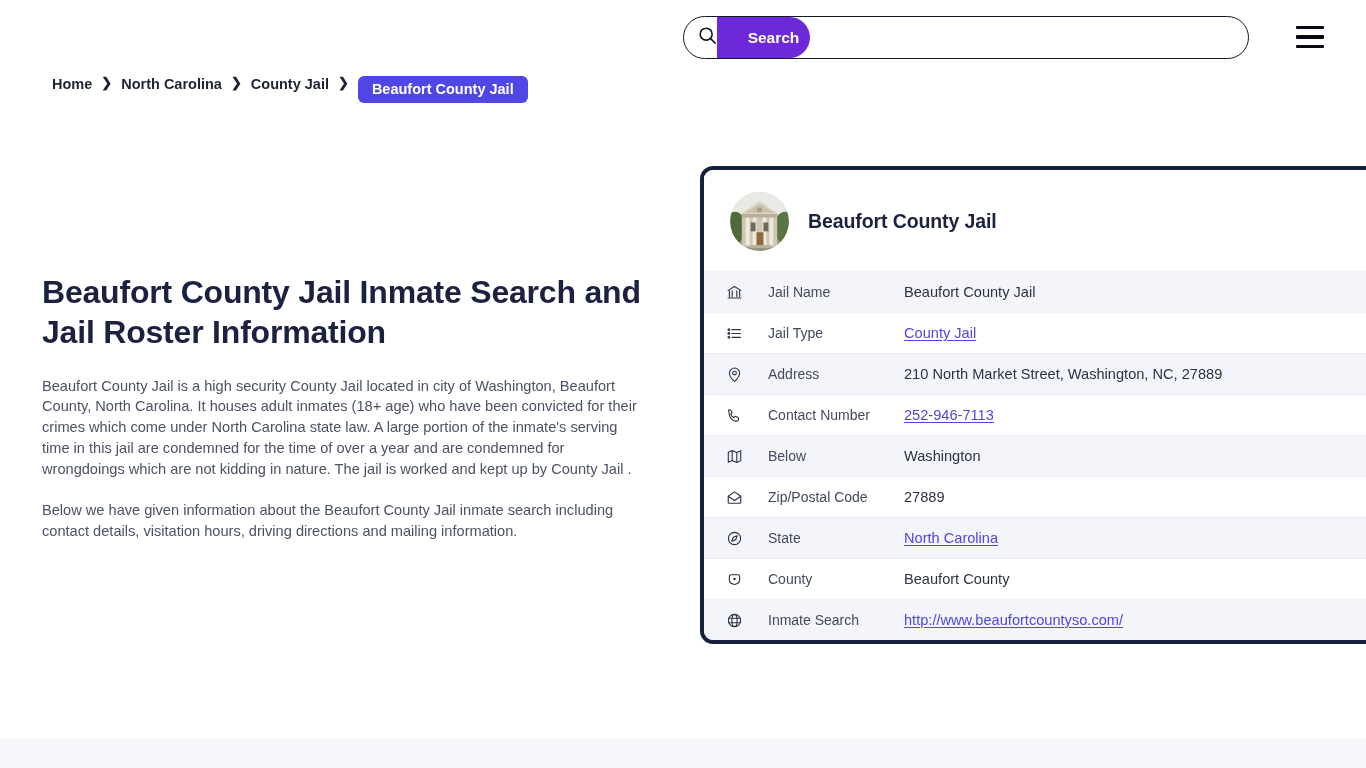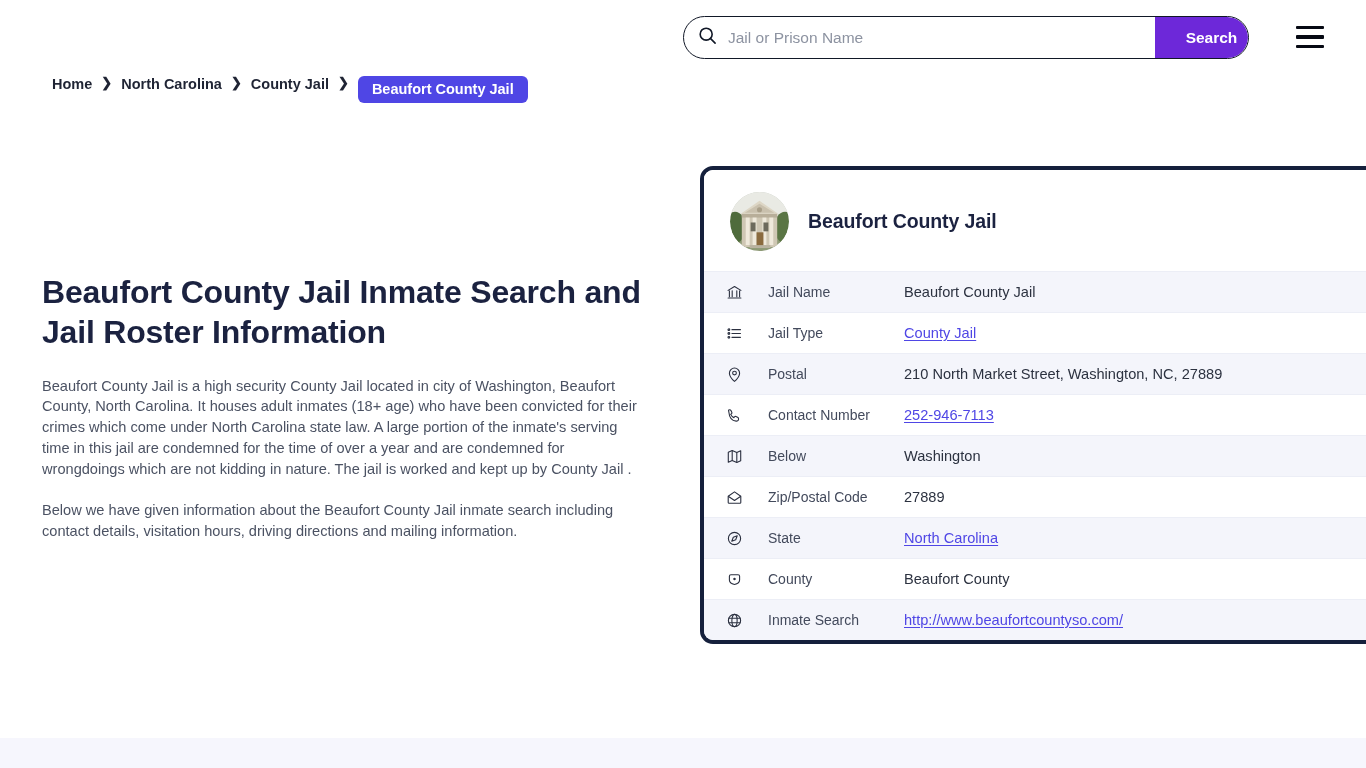--- a/index.html
+++ b/index.html
@@ -213,21 +213,20 @@
 <div class="header">
 
 
   <div class="searchwrap">
     <span class="search-icon">
       <svg viewBox="0 0 20 20" width="19" height="19" aria-hidden="true">
         <circle cx="8.6" cy="8.6" r="6.3" fill="none" stroke="#111827" stroke-width="1.7"></circle>
         <line x1="13.3" y1="13.3" x2="18" y2="18" stroke="#111827" stroke-width="1.7" stroke-linecap="round"></line>
       </svg>
     </span>
-    <input class="search-input" type="text" placeholder="Jail or Prison Name" style="">
     <button class="search-btn">Search</button>
   </div>
 
   <button class="hamburger">
     <span></span>
     <span></span>
     <span></span>
   </button>
 </div>
 
@@ -320,21 +319,21 @@
       <span class="val"><a href="#">County Jail</a></span>
     </div>
 
     <div class="row odd">
       <span class="ico">
         <svg viewBox="0 0 20 20" width="17" height="17" fill="none" stroke="#2b3040" stroke-width="1.3" stroke-linejoin="round">
           <path d="M10 18s6-5.3 6-9.6A6 6 0 0 0 4 8.4C4 12.7 10 18 10 18z"></path>
             <circle cx="10" cy="8.3" r="2.2"></circle>
         </svg>
       </span>
-      <span class="lbl">Postal</span>
+      <span class="lbl">Address</span>
       <span class="val">210 North Market Street, Washington, NC, 27889</span>
     </div>
 
     <div class="row even">
       <span class="ico">
         <svg viewBox="0 0 20 20" width="17" height="17" fill="none" stroke="#2b3040" stroke-width="1.3" stroke-linecap="round" stroke-linejoin="round">
           <path d="M4 3.2c1 0 1.6.3 2 1.2l.9 2c.2.6.1 1.1-.4 1.5l-1 .8c.8 1.8 2 3 3.8 3.8l.8-1c.4-.5.9-.6 1.5-.4l2 .9c.9.4 1.2 1 1.2 2 0 1.6-1.3 2.8-2.9 2.6C7.5 16.1 3.9 12.5 3.4 6.1 3.2 4.5 2.4 3.2 4 3.2z"></path>
         </svg>
       </span>
       <span class="lbl">Contact Number</span>

